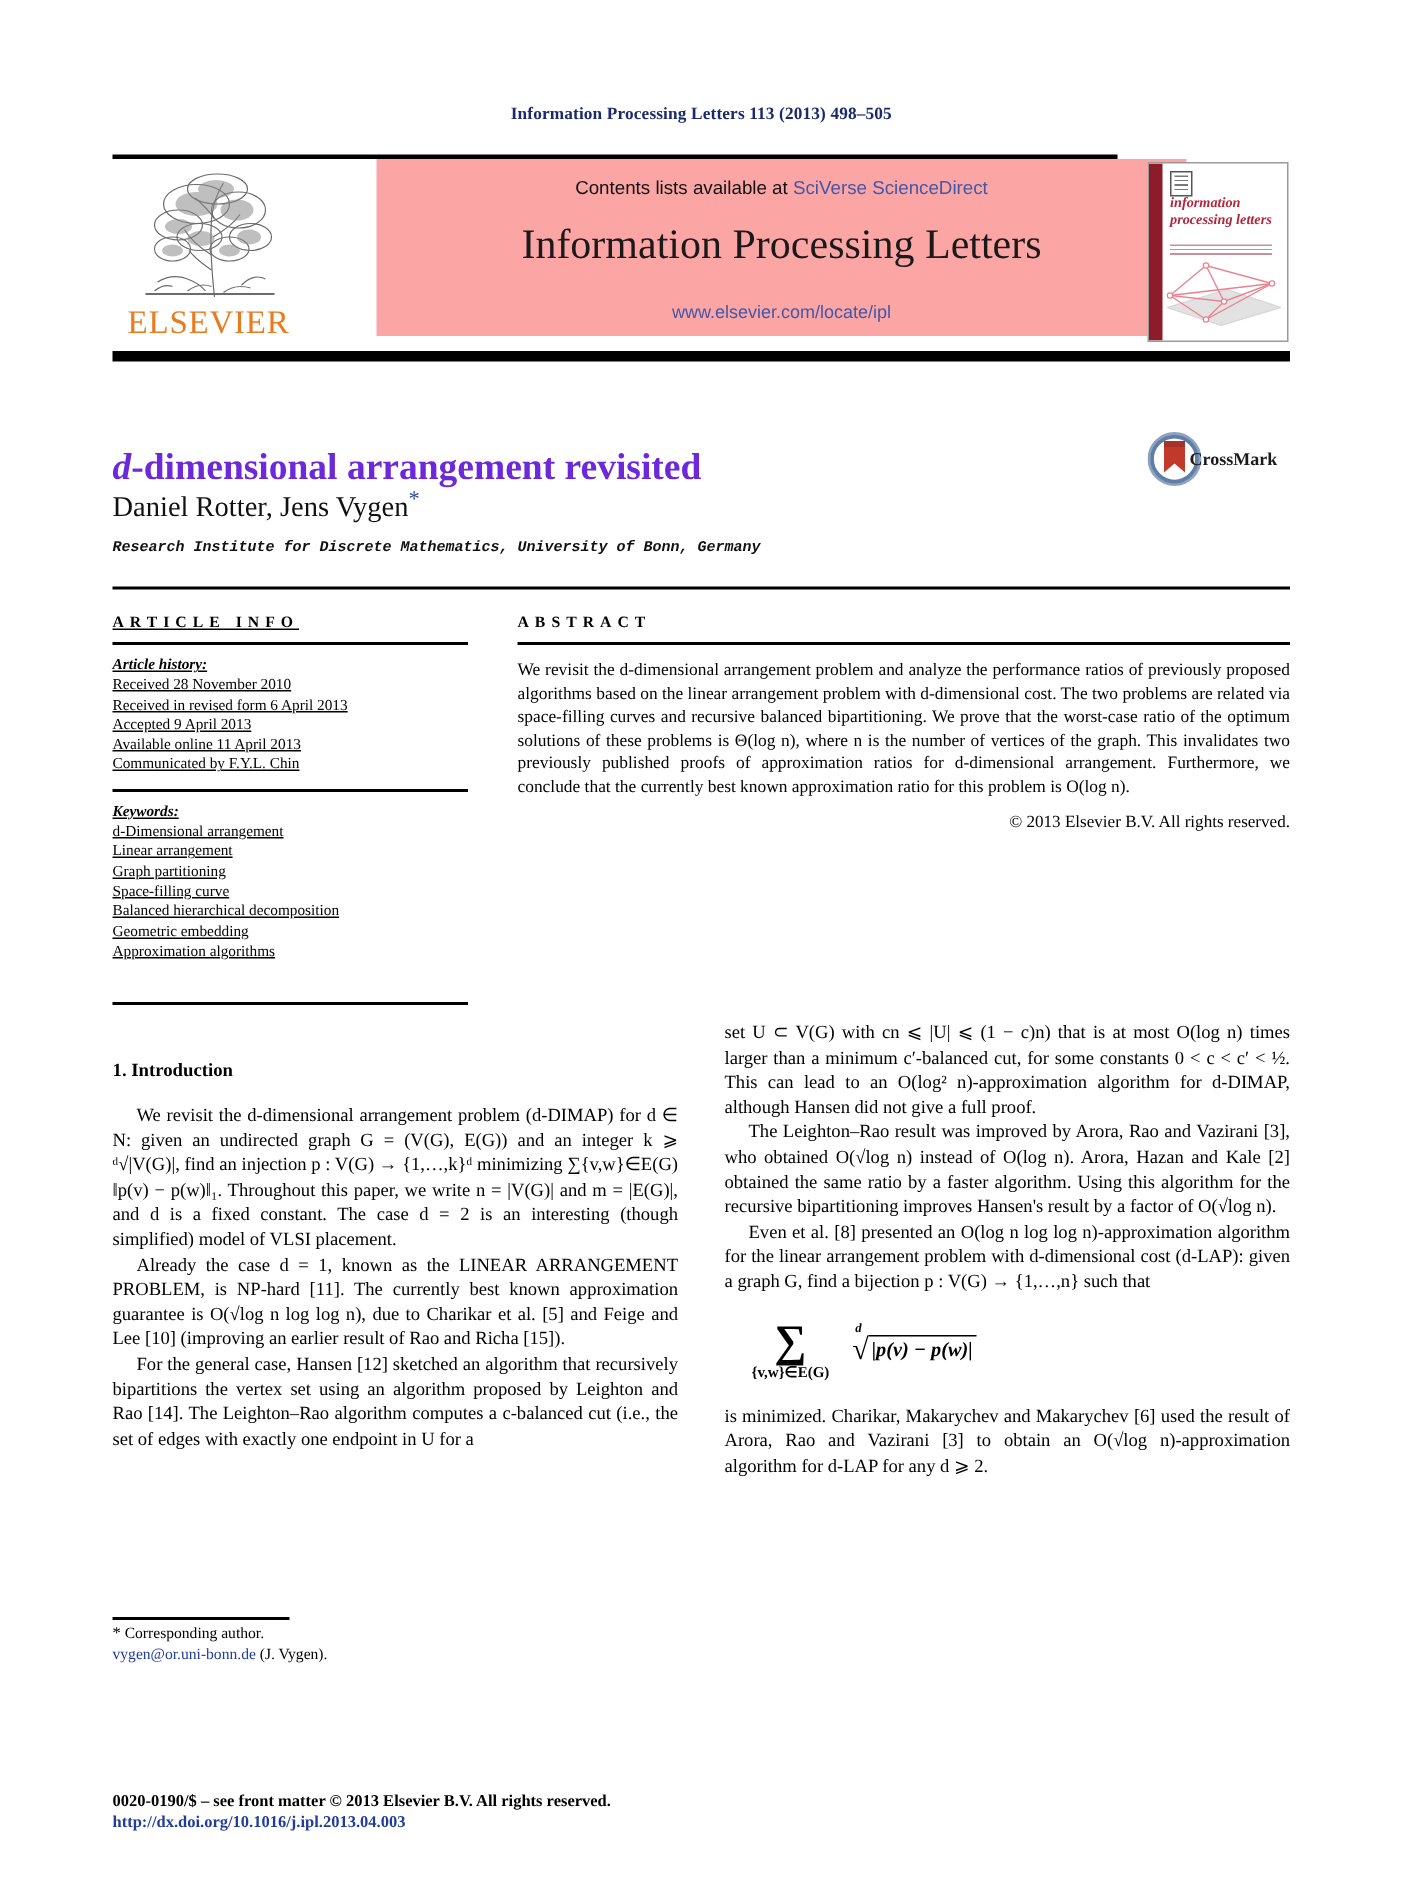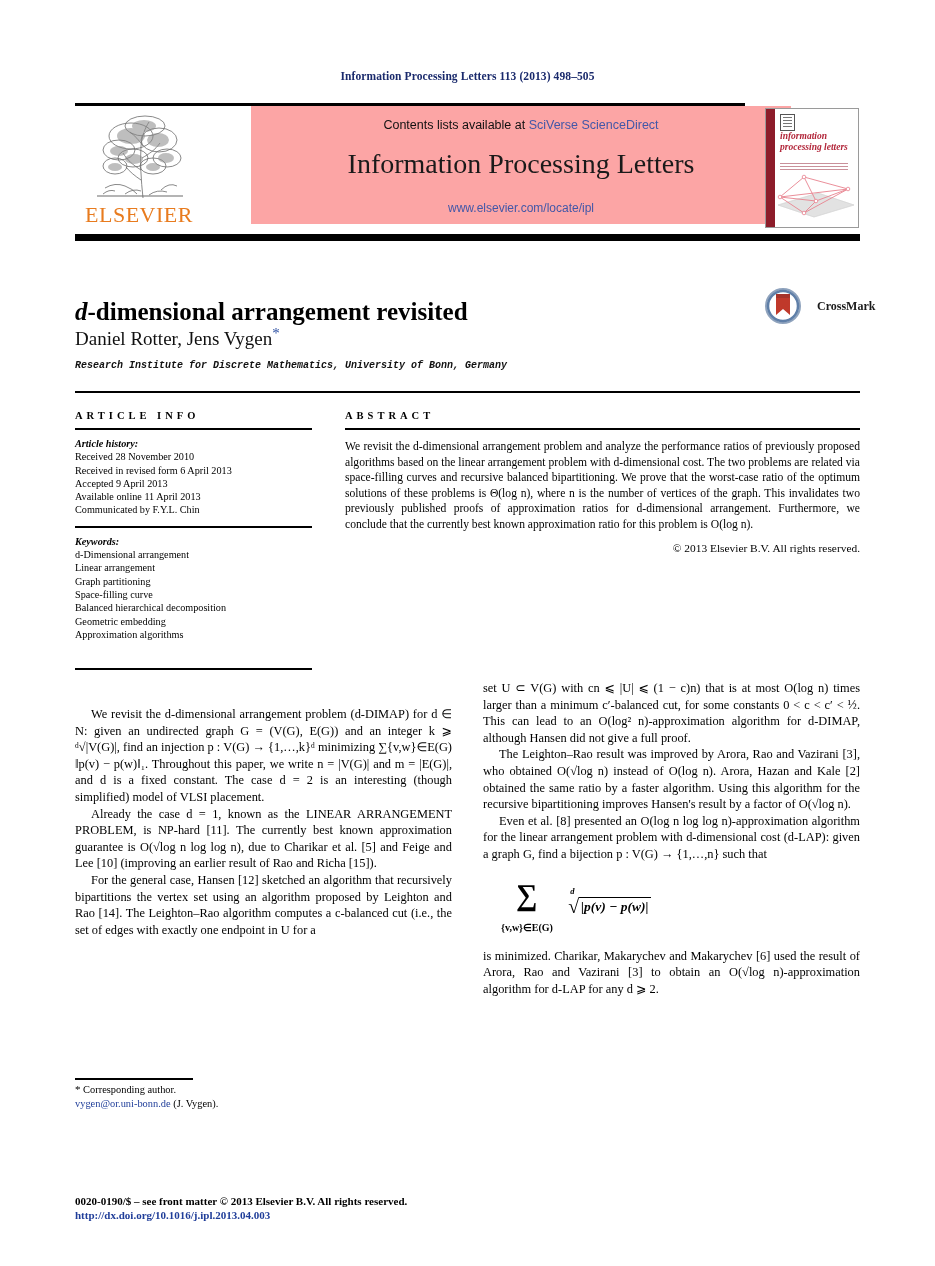--- a/index.html
+++ b/index.html
@@ -178,21 +178,21 @@
   }
 
   
   .paper-title {
     position: absolute;
     left: 75px; top: 280px;
     width: 640px;
     font-family: "Liberation Serif", serif;
     font-size: 25px;
     line-height: 30px;
-    color: #000000;
+    color: #6d28d9;
   }
   .paper-title .ital { font-style: italic; }
   .authors {
     position: absolute;
     left: 75px; top: 325px;
     width: 640px;
     font-family: "Liberation Serif", serif;
     font-size: 19px;
     color: #111;
   }
@@ -215,41 +215,42 @@
     width: 98px;
     height: 40px;
   }
   .cm-badge {
     position: absolute;
     left: 0; top: 0;
     width: 36px; height: 36px;
   }
   .cm-label {
     position: absolute;
-    left: 52px; top: 11px;
+    left: 28px; top: 11px;
     font-family: "Liberation Serif", serif;
     font-weight: bold;
     font-size: 12px;
     color: #1b1b1b;
     text-align: right;
   }
 
   .rule-after-title {
     position: absolute;
     left: 75px; top: 391px;
     width: 785px;
     height: 2px;
     background: #000;
   }
 
   
   .col-info {
     position: absolute;
     left: 75px; top: 410px;
     width: 237px;
+    text-decoration: underline;
   }
   .col-abs {
     position: absolute;
     left: 345px; top: 410px;
     width: 515px;
   }
   .sec-head {
     font-family: "Liberation Serif", serif;
     font-weight: bold;
     font-size: 10.5px;
@@ -337,21 +338,21 @@
     font-family: "Liberation Serif", serif;
     font-size: 13px;
   }
   .bigsum {
     display: inline-block;
     vertical-align: middle;
     text-align: center;
     line-height: 1;
   }
   .bigsum .sig { font-size: 30px; font-weight: bold; display:block; }
-  .bigsum .sub { font-size: 10px; font-weight: bold; display:block; margin-top:13px; }
+  .bigsum .sub { font-size: 10px; font-weight: bold; display:block; margin-top:1px; }
   .radical {
     display: inline-block;
     vertical-align: middle;
     margin-left: 12px;
     position: relative;
     font-weight: bold;
   }
   .rad-idx {
     position: absolute;
     left: 2px; top: -9px;
@@ -529,20 +530,21 @@
   <div class="col-abs">
     <div class="sec-head">ABSTRACT</div>
     <div class="sec-rule"></div>
     <div class="abs-text">We revisit the d-dimensional arrangement problem and analyze the performance ratios of previously proposed algorithms based on the linear arrangement problem with d-dimensional cost. The two problems are related via space-filling curves and recursive balanced bipartitioning. We prove that the worst-case ratio of the optimum solutions of these problems is Θ(log n), where n is the number of vertices of the graph. This invalidates two previously published proofs of approximation ratios for d-dimensional arrangement. Furthermore, we conclude that the currently best known approximation ratio for this problem is O(log n).</div>
     <div class="abs-copy">© 2013 Elsevier B.V. All rights reserved.</div>
   </div>
 
   <div class="rule-after-abs"></div>
 
   <div class="body-left">
+    <div class="sec-title">1. Introduction</div>
     <p class="para">We revisit the d-dimensional arrangement problem (d-DIMAP) for d ∈ N: given an undirected graph G = (V(G), E(G)) and an integer k ⩾ ᵈ√|V(G)|, find an injection p : V(G) → {1,…,k}ᵈ minimizing ∑{v,w}∈E(G) ‖p(v) − p(w)‖₁. Throughout this paper, we write n = |V(G)| and m = |E(G)|, and d is a fixed constant. The case d = 2 is an interesting (though simplified) model of VLSI placement.</p>
     <p class="para">Already the case d = 1, known as the LINEAR ARRANGEMENT PROBLEM, is NP-hard [11]. The currently best known approximation guarantee is O(√log n log log n), due to Charikar et al. [5] and Feige and Lee [10] (improving an earlier result of Rao and Richa [15]).</p>
     <p class="para">For the general case, Hansen [12] sketched an algorithm that recursively bipartitions the vertex set using an algorithm proposed by Leighton and Rao [14]. The Leighton–Rao algorithm computes a c-balanced cut (i.e., the set of edges with exactly one endpoint in U for a</p>
   </div>
 
   <div class="body-right">
     <p class="para nofirst">set U ⊂ V(G) with cn ⩽ |U| ⩽ (1 − c)n) that is at most O(log n) times larger than a minimum c′-balanced cut, for some constants 0 &lt; c &lt; c′ &lt; ½. This can lead to an O(log² n)-approximation algorithm for d-DIMAP, although Hansen did not give a full proof.</p>
     <p class="para">The Leighton–Rao result was improved by Arora, Rao and Vazirani [3], who obtained O(√log n) instead of O(log n). Arora, Hazan and Kale [2] obtained the same ratio by a faster algorithm. Using this algorithm for the recursive bipartitioning improves Hansen's result by a factor of O(√log n).</p>
     <p class="para">Even et al. [8] presented an O(log n log log n)-approximation algorithm for the linear arrangement problem with d-dimensional cost (d-LAP): given a graph G, find a bijection p : V(G) → {1,…,n} such that</p>
 

